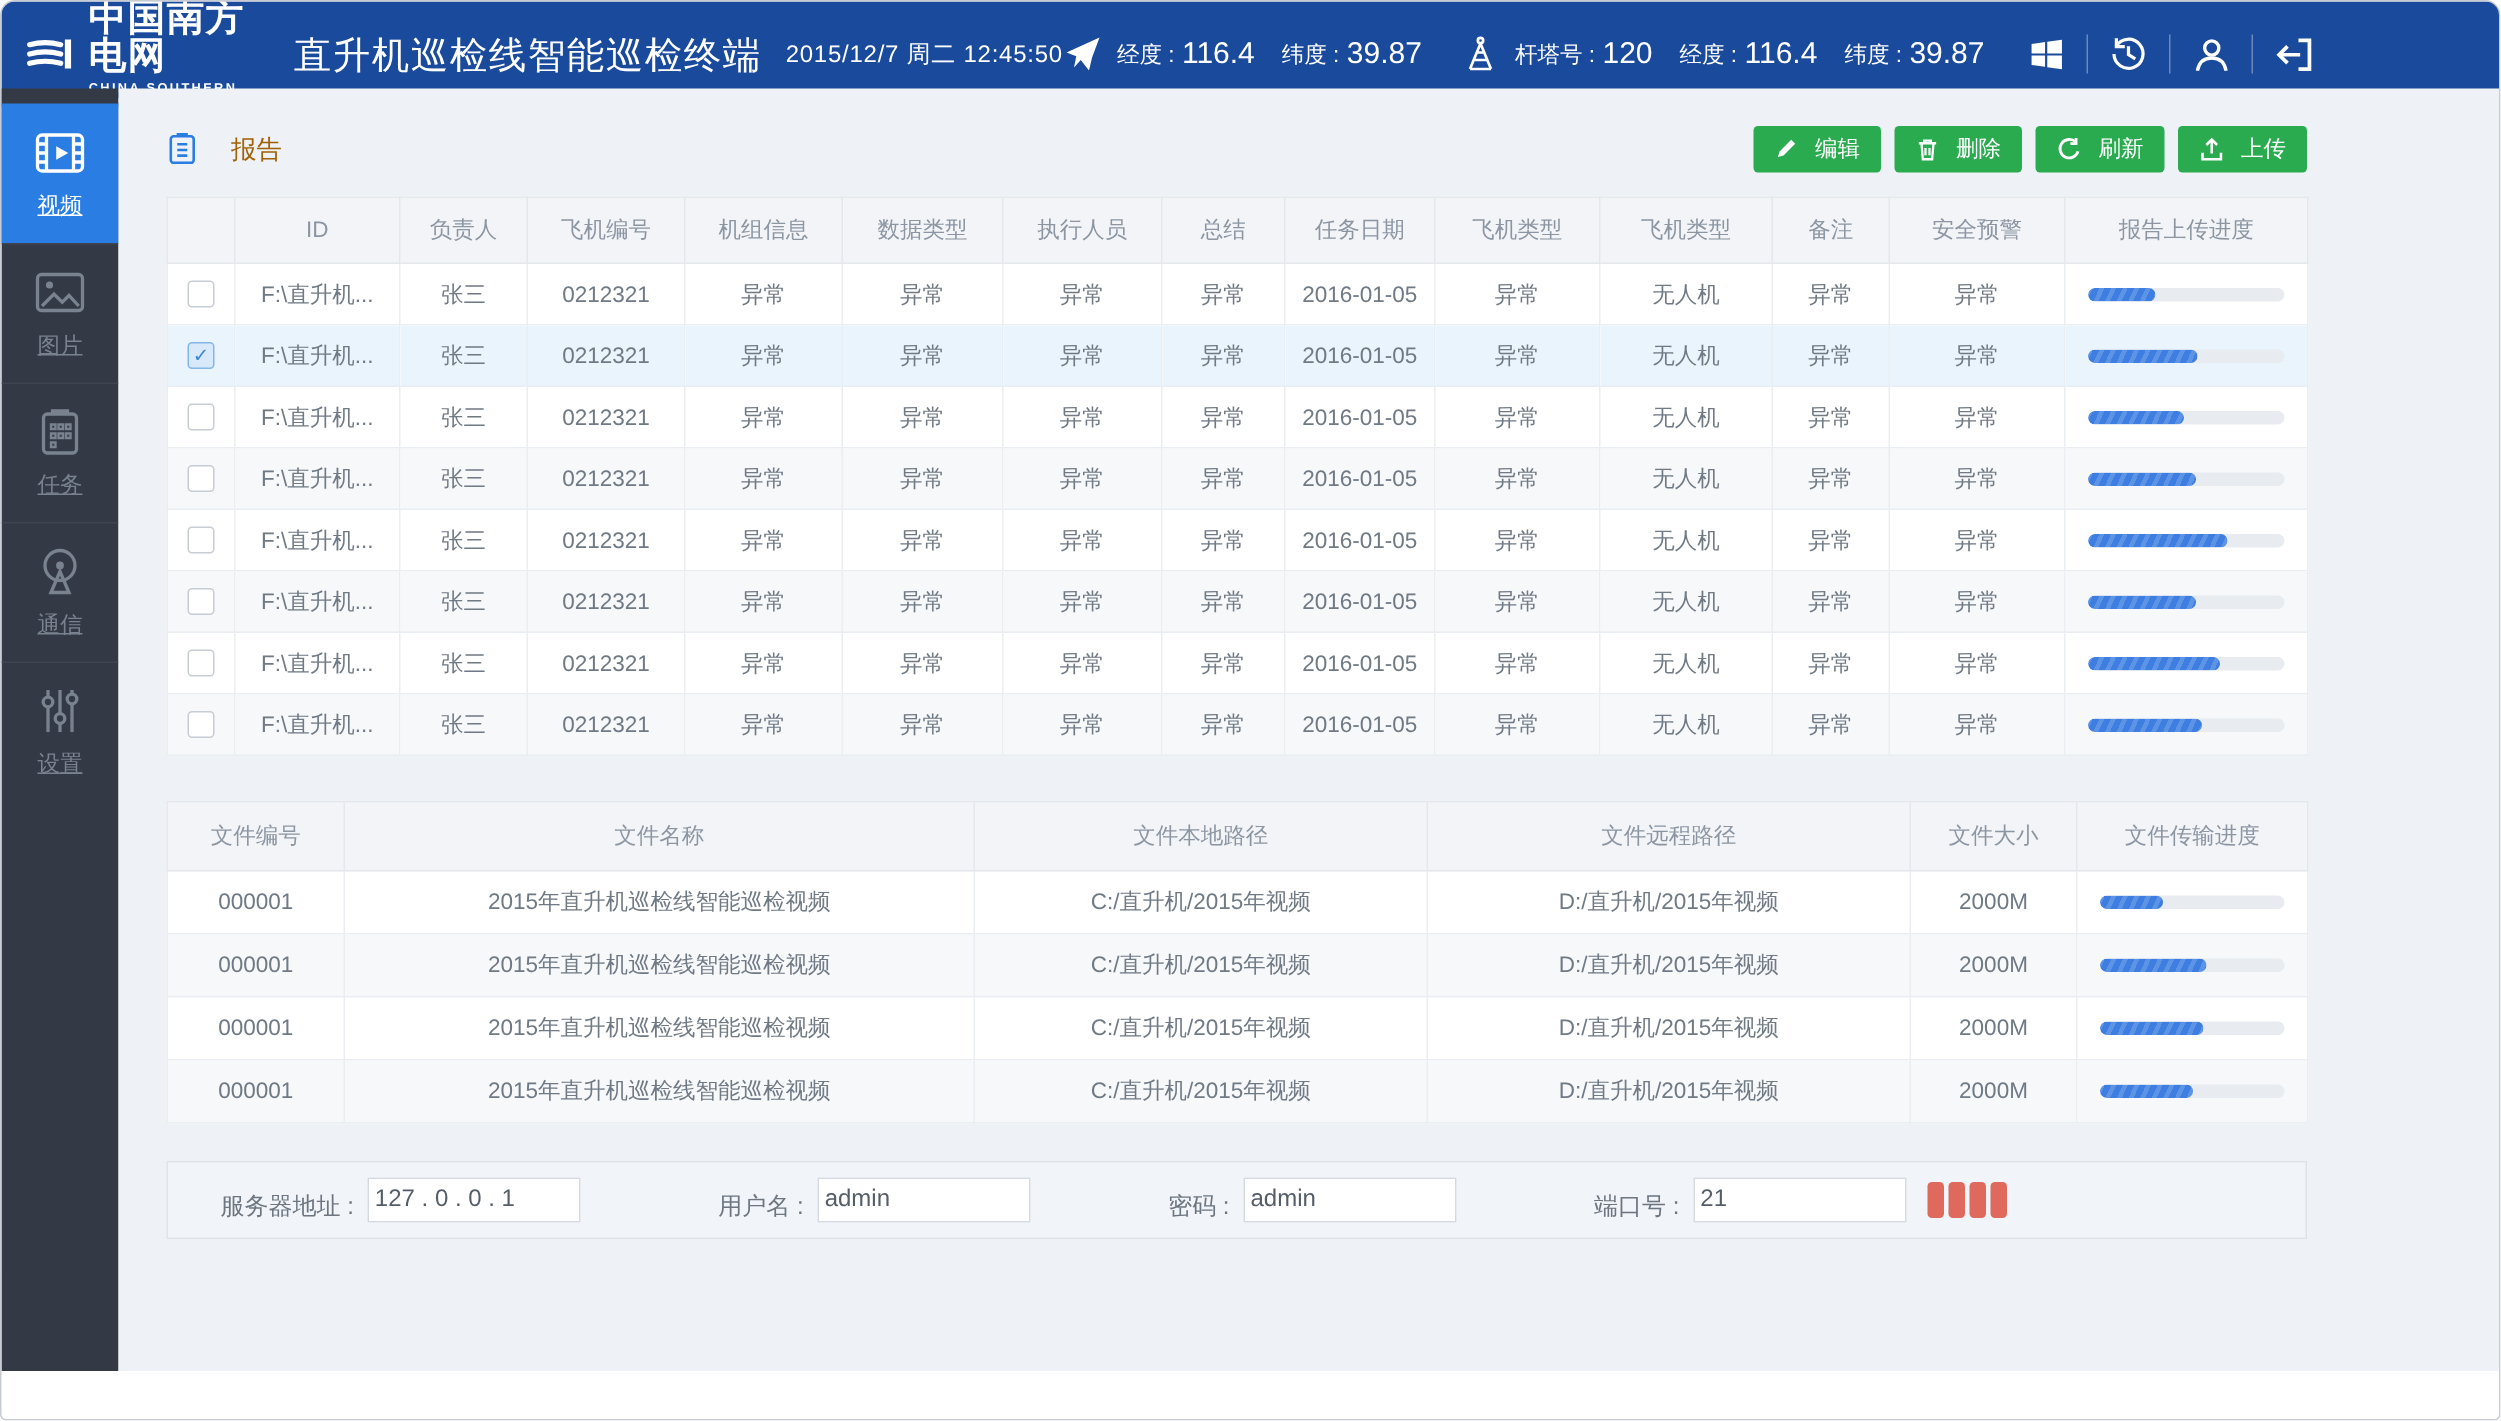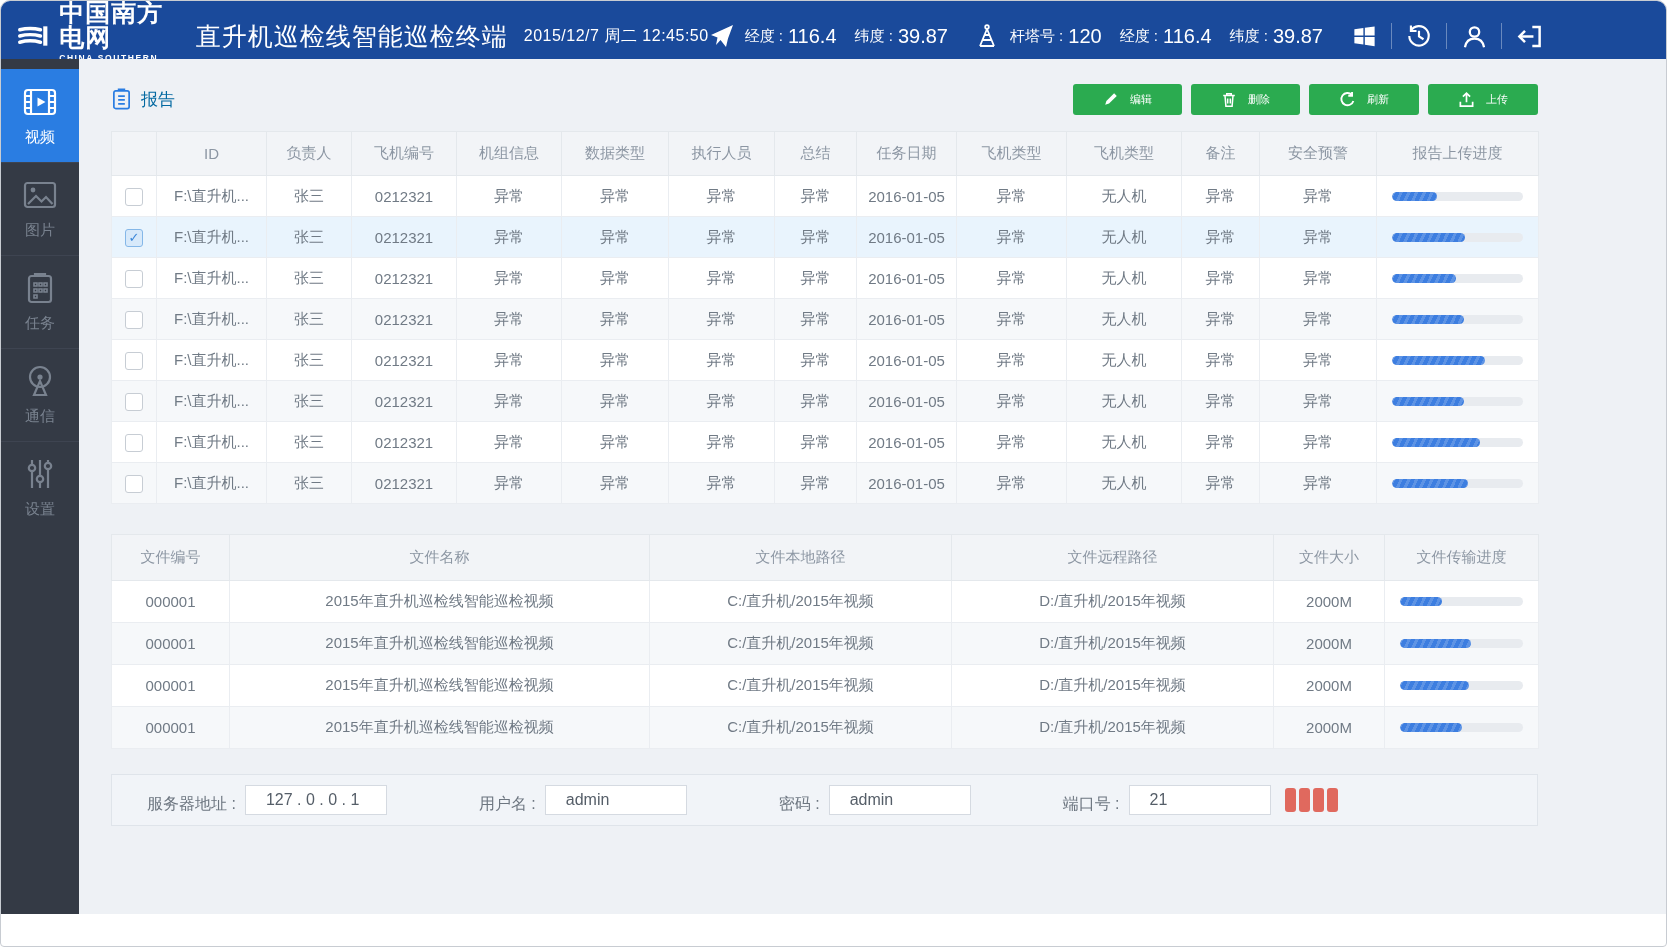--- a/index.html
+++ b/index.html
@@ -29,37 +29,37 @@
   .hicons{display:flex;align-items:center;margin-left:26px;}
   .hicon{display:flex;align-items:center;justify-content:center;width:30px;height:30px;cursor:pointer;}
   .hsep{width:1px;height:26px;background:rgba(255,255,255,.35);margin:0 12px;}
   
   .sidebar{
     position:absolute;left:0;top:58px;width:78px;height:855px;
     background:#343a45;padding-top:10px;
   }
   .nav-item{
     height:93px;display:flex;flex-direction:column;align-items:center;justify-content:center;
-    gap:9px;color:#79828f;font-size:15px;cursor:pointer;border-top:1px solid #3e4451;
+    gap:9px;color:#79828f;font-size:15px;cursor:pointer;border-top:1px solid #3e4451;text-decoration:underline;
   }
   .nav-item:first-child{border-top:none;}
   .nav-item.active{background:#2a7de2;color:#fff;border-top:none;}
   .nav-item svg{display:block;}
   
   .content{
     position:absolute;left:78px;top:58px;right:0;height:855px;
     background:#eef1f5;padding-top:20px;overflow:hidden;
   }
   .inner{width:1427px;margin-left:32px;}
   .section-row{display:flex;align-items:center;height:40px;margin-bottom:12px;}
-  .section-title{display:flex;align-items:center;gap:9px;font-size:17px;color:#0369a1;}
+  .section-title{display:flex;align-items:center;gap:22px;font-size:17px;color:#a16207;}
   .toolbar{margin-left:auto;display:flex;gap:9px;}
   .btn-green{
     background:#2bab50;color:#fff;height:31px;border:none;border-radius:3px;
-    display:flex;align-items:center;gap:11px;padding:0 30px;font-size:11px;cursor:pointer;
+    display:flex;align-items:center;gap:11px;padding:0 14px;font-size:15px;cursor:pointer;
     font-family:inherit;
   }
   
   table{border-collapse:collapse;width:100%;background:#fff;table-layout:fixed;}
   th{
     background:#f2f4f7;color:#8c96a3;font-weight:400;font-size:15px;height:44px;
     border:1px solid #e4e8ec;
   }
   td{
     color:#707a85;font-size:15px;height:41px;text-align:center;
@@ -88,21 +88,21 @@
   
   .upload-row{margin-top:48px;display:flex;justify-content:flex-end;gap:9px;}
   .file-table-wrap{margin-top:30px;}
   
   .server-form{
     margin-top:25px;height:52px;background:#f1f4f8;border:1px solid #dfe4ea;
     display:flex;align-items:center;padding-left:35px;gap:92px;
   }
   .field{display:flex;align-items:flex-end;gap:9px;font-size:16px;color:#6d7680;white-space:nowrap;}
   .field input{
-    width:142px;height:30px;border:1px solid #d5dae1;background:#fff;padding:0 20px;
+    width:142px;height:30px;border:1px solid #d5dae1;background:#fff;padding:0 4px;
     font-size:16px;color:#555e68;font-family:inherit;
   }
   .signal{display:flex;gap:3px;align-items:center;margin-left:-78px;}
   .sigbar{width:11px;height:24px;background:#e0695e;border-radius:3px;}
 </style>
 </head>
 <body>
 
 <div class="page">
 

